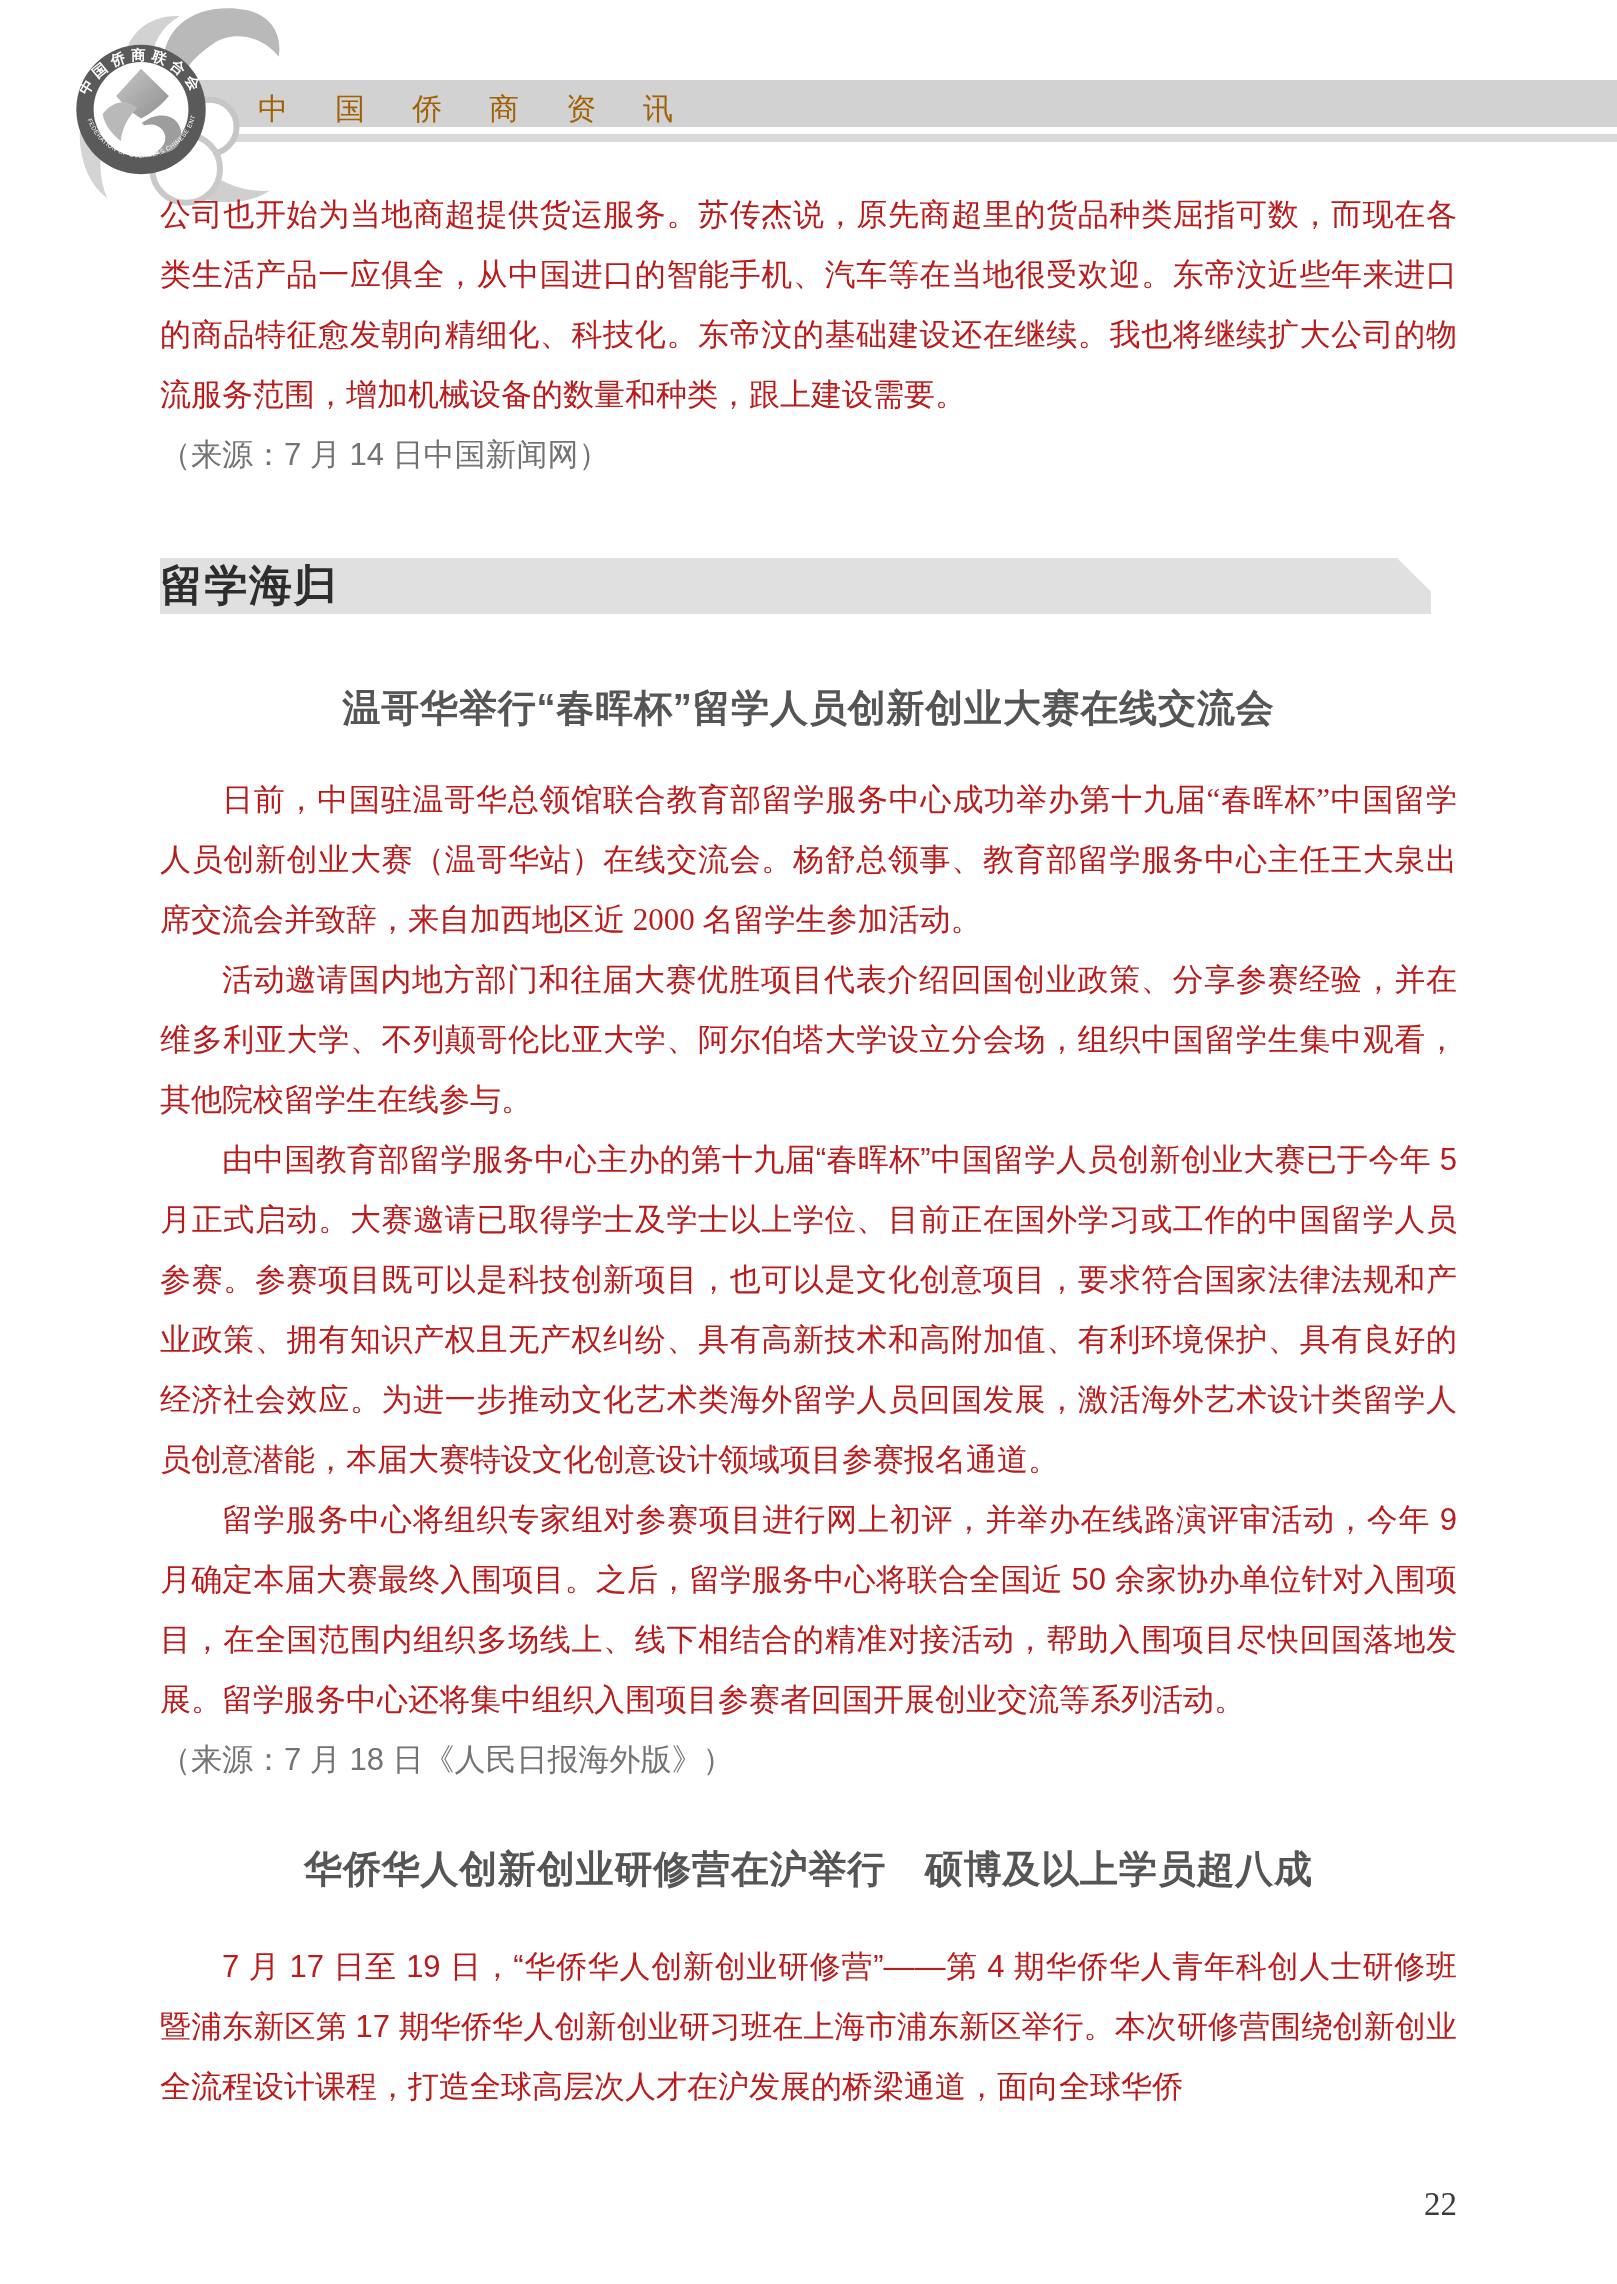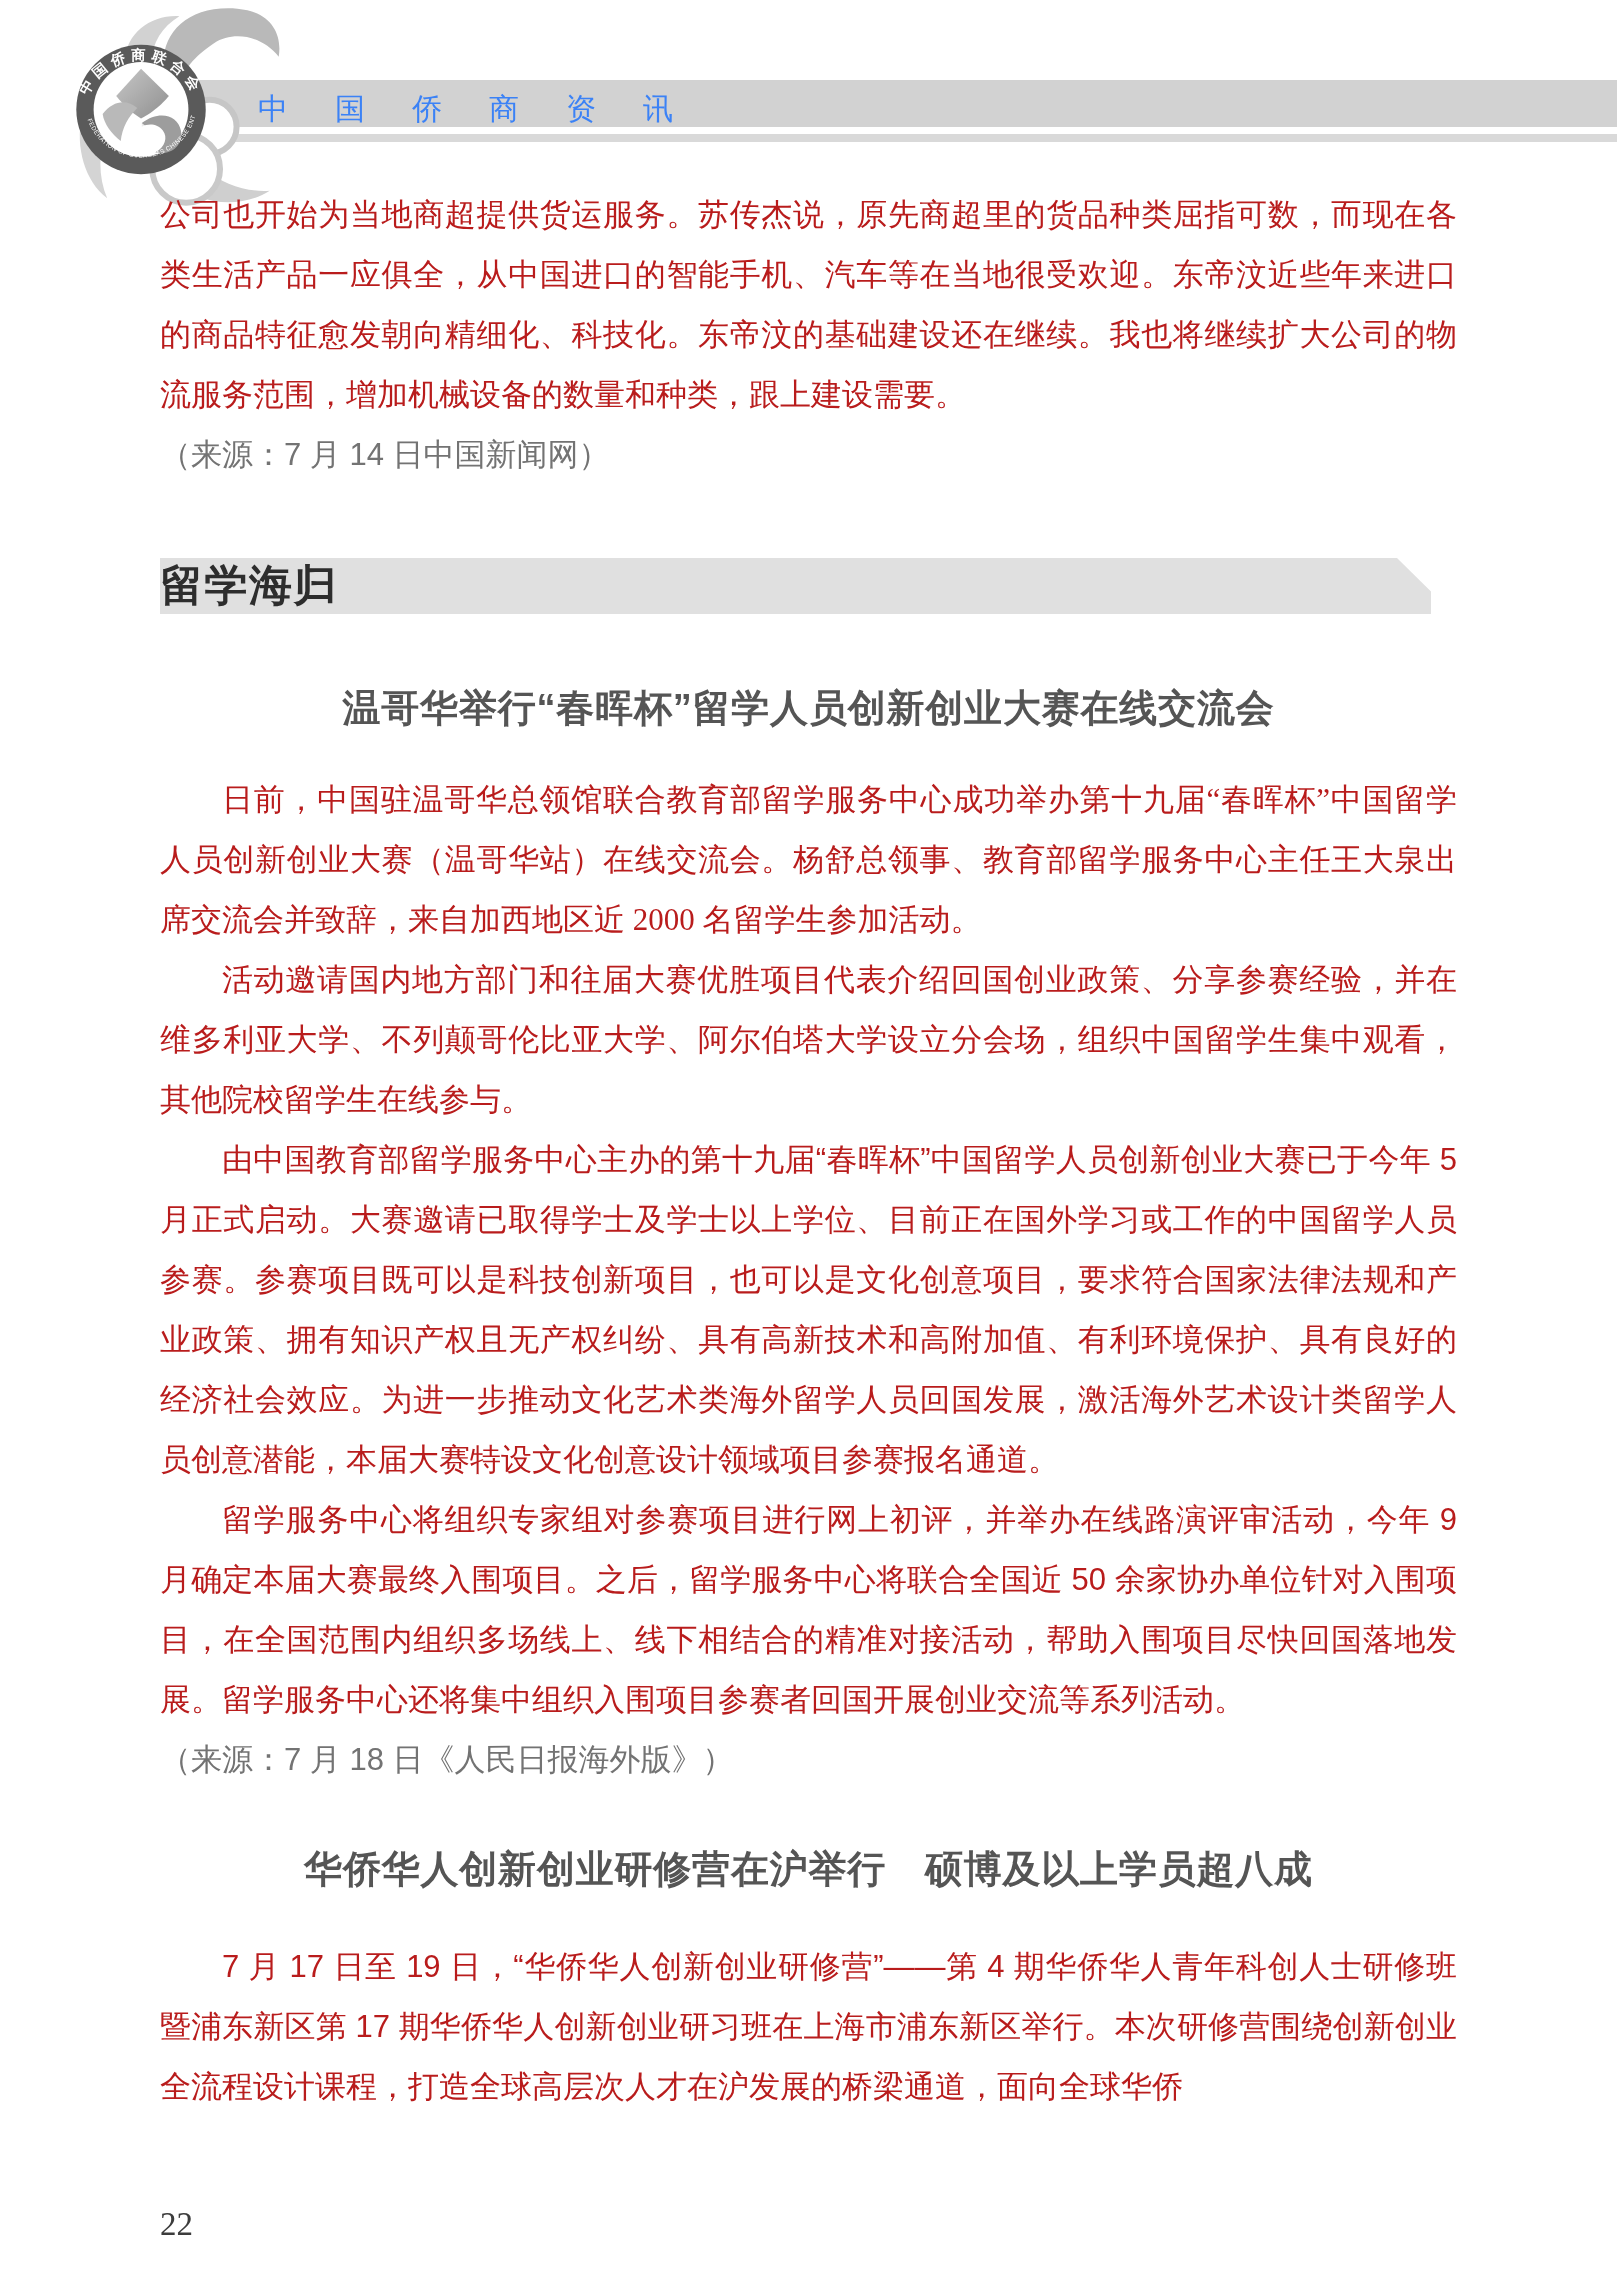--- a/index.html
+++ b/index.html
@@ -9,21 +9,21 @@
     -webkit-font-smoothing:antialiased;
   }
   .page{position:relative;width:1617px;height:2284px;background:#fff;}
 
   
   .header{position:relative;height:185px;z-index:1;}
   .masthead-bar{position:absolute;left:199px;right:0;top:80px;height:47px;background:#d2d2d2;}
   .masthead-underline{position:absolute;left:226px;right:0;top:134px;height:7.5px;background:#d9d9d9;}
   .masthead-title{
     position:absolute;left:258px;top:89px;
-    font-size:30px;color:#3b82f6;letter-spacing:47px;font-weight:400;white-space:nowrap;
+    font-size:30px;color:#a16207;letter-spacing:47px;font-weight:400;white-space:nowrap;
   }
   .logo-wrap{position:absolute;left:53px;top:3.8px;width:316px;height:241px;}
 
   
   .content{position:relative;margin:0 160px;color:#383838;z-index:2;}
   .body-text{
     font-size:31px;line-height:60px;text-align:justify;color:#b91c1c;
     font-weight:400;margin:0;
   }
   .indent{text-indent:2em;}
@@ -45,21 +45,21 @@
 
   .article-title{
     margin:0;margin-top:64px;font-size:38px;line-height:60px;font-weight:700;
     color:#555555;text-align:center;letter-spacing:0.8px;
   }
   .article-title.second{margin-top:49px;}
   .first-body{margin-top:32px;font-family:Liberation Serif, serif;}
   .second-body{margin-top:38px;}
 
   .page-number{
-    margin-top:88px;text-align:left;
+    margin-top:68px;text-align:right;
     font-family:"Liberation Serif","DejaVu Serif",serif;
     font-size:33px;line-height:38px;color:#3c3c3c;
   }
 </style>
 </head>
 <body>
 
 <div class="page">
 
   <div class="header">

